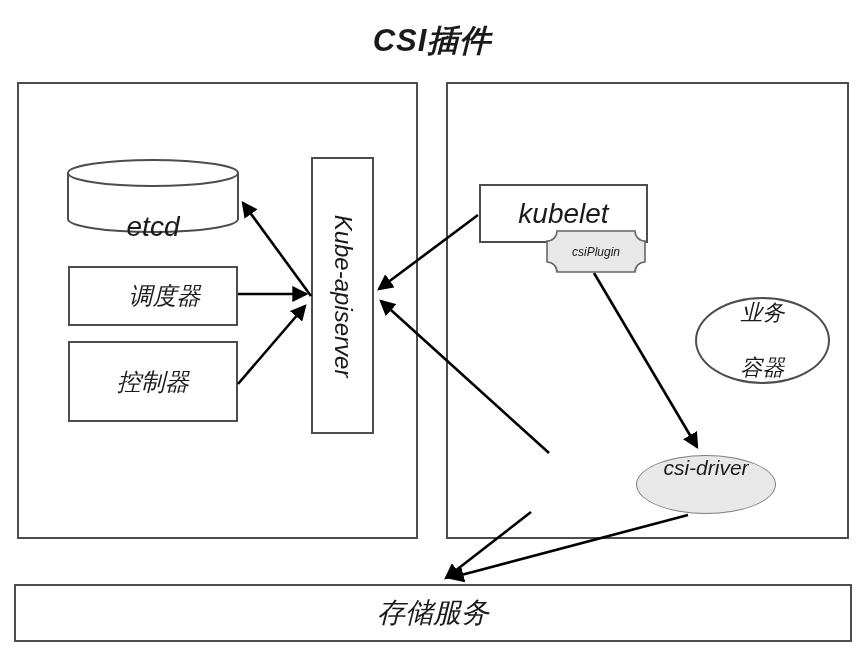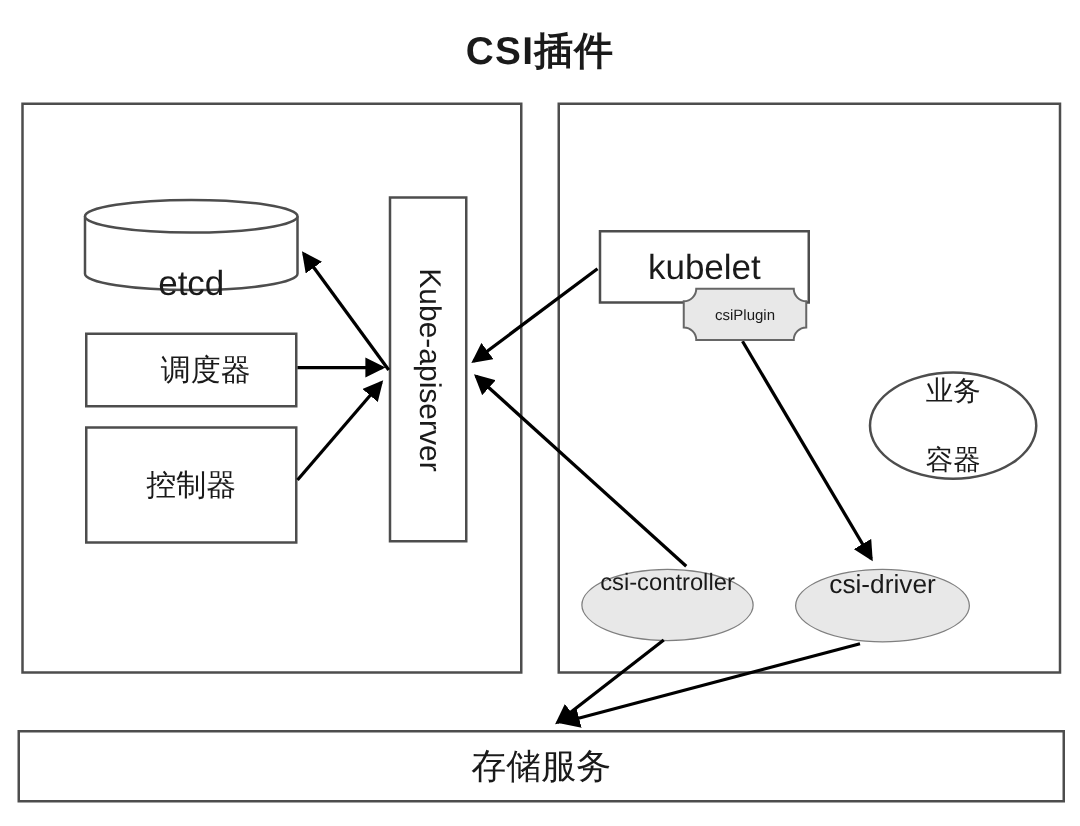--- a/index.html
+++ b/index.html
@@ -4,34 +4,35 @@
 <style>
   :root{
     --background:#ffffff; --box-border:#4d4d4d; --ellipse-border:#7f7f7f;
     --gray-fill:#e8e8e8; --arrow:#000000; --text:#1a1a1a;
   }
   html,body{margin:0;padding:0;background:#fff;}
   .canvas{
     position:relative;width:864px;height:661px;background:var(--background);
     font-family:"Liberation Sans","DejaVu Sans",sans-serif;color:var(--text);
     overflow:hidden;
+    font-style:italic;
   }
   .abs{position:absolute;box-sizing:border-box;}
   .title{
     left:0;top:20px;width:864px;text-align:center;
     font-size:31px;font-weight:600;letter-spacing:1px;
   }
   .box{border:2px solid var(--box-border);background:#fff;}
   .cluster{z-index:1;background:transparent;}
   .node{z-index:2;display:flex;align-items:center;justify-content:center;text-align:center;}
   .left-cluster{left:17px;top:82px;width:401px;height:457px;}
   .right-cluster{left:446px;top:82px;width:403px;height:457px;}
   .storage-box{left:14px;top:584px;width:838px;height:58px;font-size:28px;z-index:2;}
   .scheduler{left:68px;top:266px;width:170px;height:60px;font-size:24px;padding-left:23px;}
-  .controller{left:68px;top:341px;width:170px;height:94px;font-size:24px;}
+  .controller{left:68px;top:341px;width:170px;height:81px;font-size:24px;}
   .apiserver{left:311px;top:157px;width:63px;height:277px;}
   .apiserver .vtext{
     position:absolute;left:50%;top:50%;transform:translate(-50%,-50%) rotate(90deg);
     white-space:nowrap;font-size:24px;
   }
   .kubelet{left:479px;top:184px;width:169px;height:59px;font-size:28px;}
   .ellipse{border-radius:50%;display:flex;align-items:center;justify-content:space-between;
     flex-direction:column;text-align:center;z-index:2;}
   .business{left:695px;top:297px;width:135px;height:87px;border:2px solid var(--box-border);
     background:#fff;font-size:22px;line-height:28px;}
@@ -76,23 +77,20 @@
 
   <div class="abs box node kubelet">
     <span>kubelet</span>
   </div>
 
   <div class="abs ellipse business">
     <span>业务</span>
     <span>容器</span>
   </div>
 
-  <div class="abs ellipse csi-controller">
-    <span>csi-controller</span>
-  </div>
 
   <div class="abs ellipse csi-driver">
     <span>csi-driver</span>
   </div>
 
   <svg class="overlay" width="864" height="661" viewBox="0 0 864 661">
     <defs>
       <marker id="arrow" viewBox="0 0 10 10" refX="8.5" refY="5" markerWidth="6.2" markerHeight="6.2" orient="auto" markerUnits="strokeWidth">
         <path class="arrowhead" d="M0,0 L10,5 L0,10 z"></path>
       </marker>

